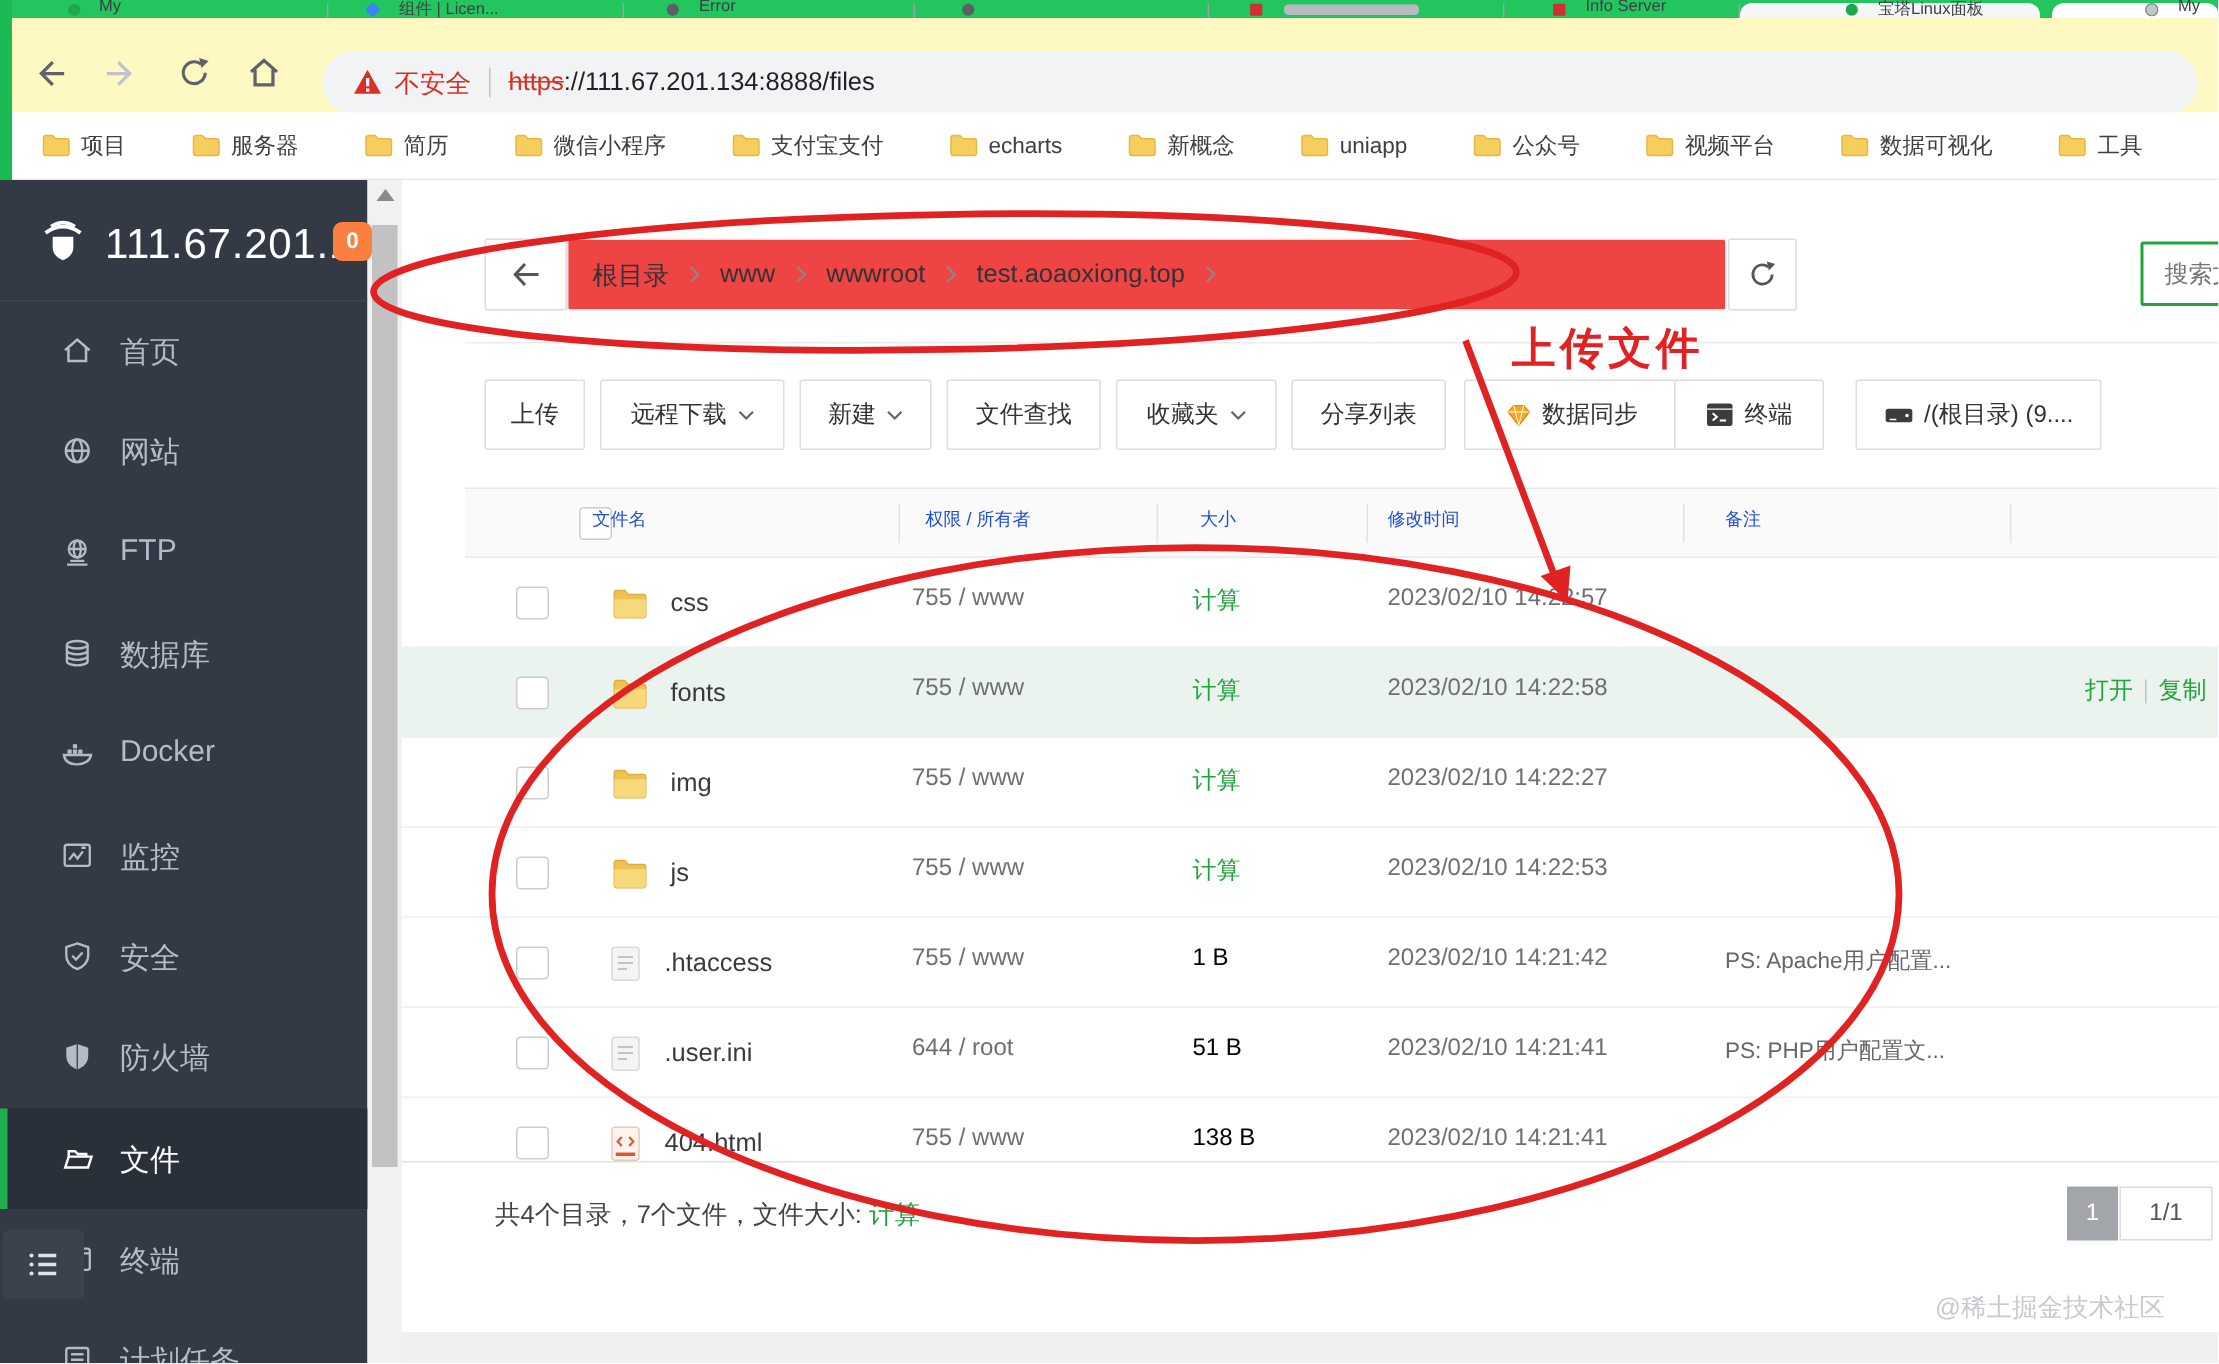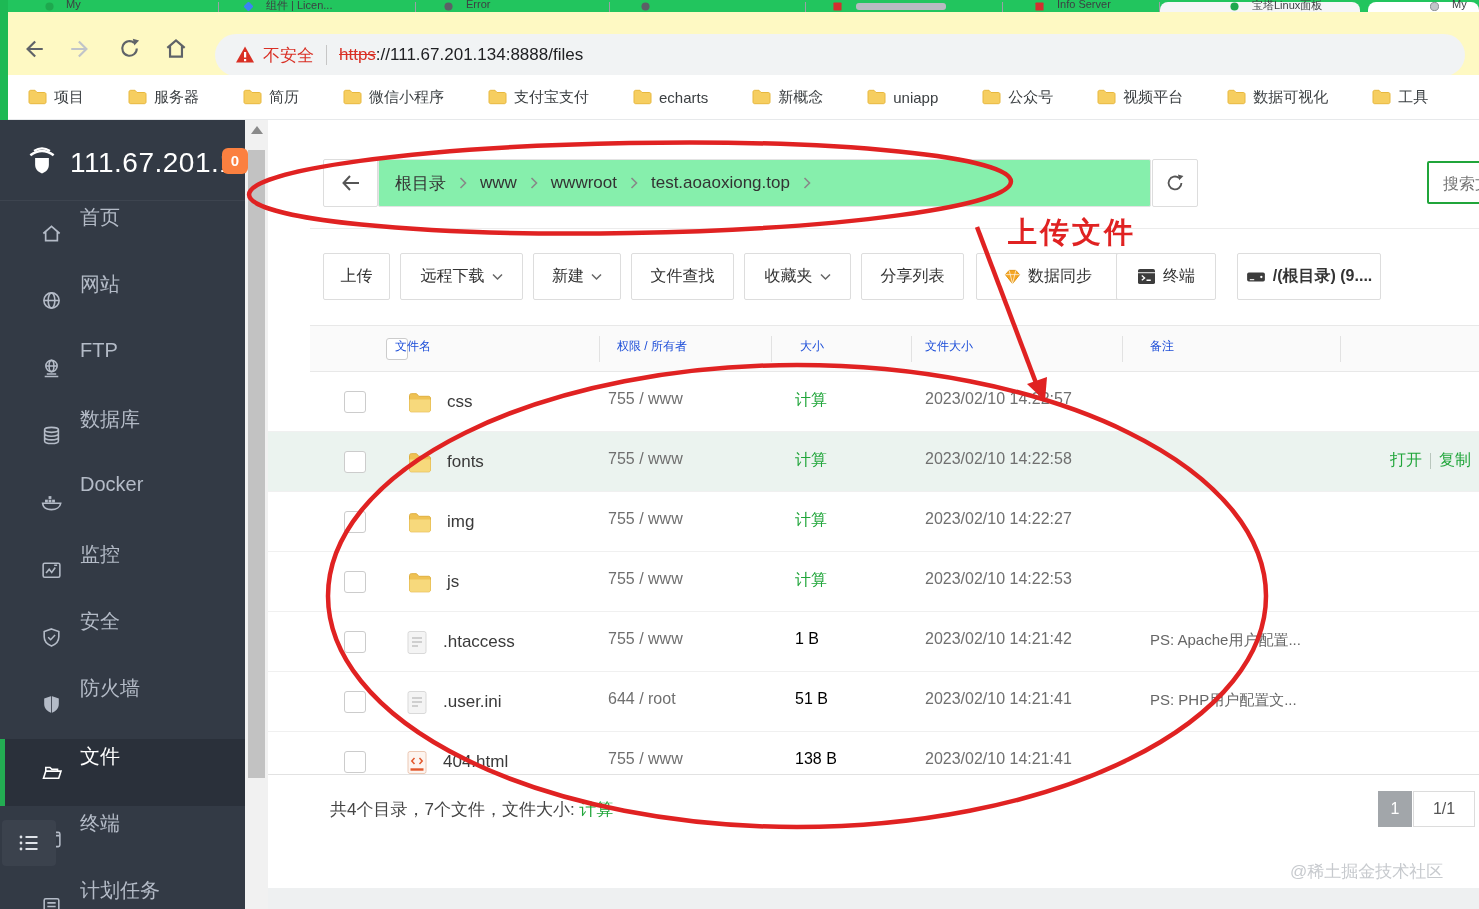--- a/index.html
+++ b/index.html
@@ -29,35 +29,35 @@
   .bm span{font-size:15px;color:#3c4043;}
   
   .app{position:absolute;left:0;top:120px;width:1479px;height:789px;overflow:hidden;background:#fff;}
   .sidebar{position:absolute;left:0;top:0;width:245px;height:789px;background:#333a45;}
   .logo{position:absolute;left:0;top:0;width:245px;height:80px;border-bottom:1px solid #3d444f;}
   .logo .ip{position:absolute;left:70px;top:27px;color:#fff;font-size:28px;letter-spacing:0.5px;}
   .badge{position:absolute;left:222px;top:28px;min-width:26px;height:26px;background:#fb8040;color:#fff;
     font-size:15px;font-weight:bold;border-radius:6px;text-align:center;line-height:26px;z-index:3;}
   .side-item{position:absolute;left:0;width:245px;height:67px;color:#b4bbc7;cursor:pointer;}
   .side-item .sicon{position:absolute;left:40px;top:22px;}
-  .side-item .slabel{position:absolute;left:80px;top:4px;font-size:20px;}
+  .side-item .slabel{position:absolute;left:80px;top:21px;font-size:20px;}
   .side-item.active{background:#2a303a;color:#fff;border-left:5px solid #23ad52;}
   .side-item.active .sicon{left:35px;}
   .side-item.active .slabel{left:75px;}
   .scrolltrack{position:absolute;left:245px;top:0;width:23px;height:789px;background:#f1f1f1;}
   .scrollup{position:absolute;left:251px;top:6px;width:0;height:0;border-left:6px solid transparent;
     border-right:6px solid transparent;border-bottom:8px solid #8a8a8a;}
   .scrollthumb{position:absolute;left:248px;top:30px;width:17px;height:628px;background:#c2c2c2;}
   .collapsebtn{position:absolute;left:2px;top:700px;width:54px;height:46px;background:#3b424d;border-radius:4px;
     display:flex;align-items:center;justify-content:center;z-index:4;}
   
   .main{position:absolute;left:268px;top:0;width:1211px;height:789px;background:#fff;}
   .pbtn{position:absolute;box-sizing:border-box;border:1px solid #ddd;background:#fff;border-radius:2px;
     color:#333;font-size:16px;display:flex;align-items:center;justify-content:center;gap:7px;cursor:pointer;}
-  .crumbbar{position:absolute;left:110px;top:39px;width:773px;height:48px;background:#86efac;border:1px solid #e3e3e3;
+  .crumbbar{position:absolute;left:110px;top:39px;width:773px;height:48px;background:#ef4444;border:1px solid #e3e3e3;
     box-sizing:border-box;border-radius:2px;display:flex;align-items:center;gap:13px;padding-left:16px;}
   .crumb{font-size:17px;color:#333;cursor:pointer;white-space:nowrap;}
   .searchbox{position:absolute;left:1159px;top:41px;width:140px;height:43px;border:2px solid #20a53a;border-radius:2px;
     box-sizing:border-box;background:#fff;}
   .searchbox input{border:0;outline:0;width:100px;height:100%;margin-left:12px;font-size:16px;color:#333;background:transparent;
     font-family:"Liberation Sans","DejaVu Sans",sans-serif;}
   .hdiv{position:absolute;left:42px;top:108px;width:1169px;height:1px;background:#ececec;}
   
   .thead{position:absolute;left:42px;top:205px;width:1169px;height:47px;background:#fafafa;
     border-top:1px solid #e8e8e8;border-bottom:1px solid #e8e8e8;box-sizing:border-box;}
@@ -438,35 +438,35 @@
         <span>数据同步</span>
       </div>
       <div class="pbtn" style="left:848px;top:133px;width:100px;height:47px;">
         <svg width="19" height="17" viewBox="0 0 20 18">
             <rect x="1" y="1" width="18" height="16" rx="2" fill="#3c3c3c"></rect>
             <path d="M1 5 H19" stroke="#fff" stroke-width="1"></path>
             <path d="M5 8 L8 10.5 L5 13 M10 13 H14.5" stroke="#fff" stroke-width="1.4" fill="none"></path>
           </svg>
         <span>终端</span>
       </div>
-      <div class="pbtn" style="left:969px;top:133px;width:144px;height:47px;font-weight:bold;">
+      <div class="pbtn" style="left:969px;top:133px;width:164px;height:47px;">
         <svg width="20" height="16" viewBox="0 0 22 18">
             <rect x="1" y="4" width="20" height="10" rx="2" fill="#3c3c3c"></rect>
             <circle cx="17" cy="9" r="1.3" fill="#fff"></circle>
             <path d="M4 12 H9" stroke="#fff" stroke-width="1.2"></path>
           </svg>
         <span>/(根目录) (9....</span>
       </div>
 
       <div class="thead">
         <div class="cb"></div>
         <span class="th" style="left:85px;">文件名</span>
         <span class="th" style="left:307px;">权限 / 所有者</span>
         <span class="th" style="left:490px;">大小</span>
-        <span class="th" style="left:615px;">文件大小</span>
+        <span class="th" style="left:615px;">修改时间</span>
         <span class="th" style="left:840px;">备注</span>
         <div class="coldiv" style="left:289px;"></div>
         <div class="coldiv" style="left:461px;"></div>
         <div class="coldiv" style="left:601px;"></div>
         <div class="coldiv" style="left:812px;"></div>
         <div class="coldiv" style="left:1030px;"></div>
       </div>
 
       <div class="rows">
 

